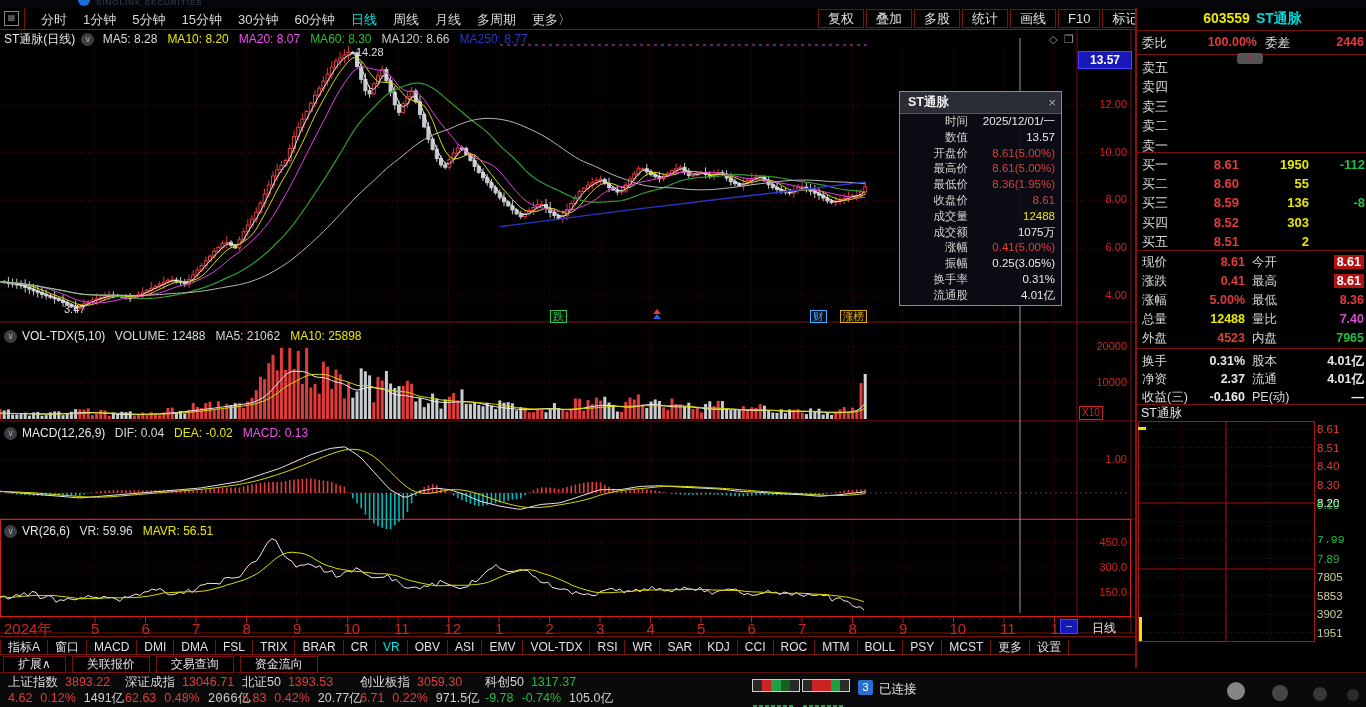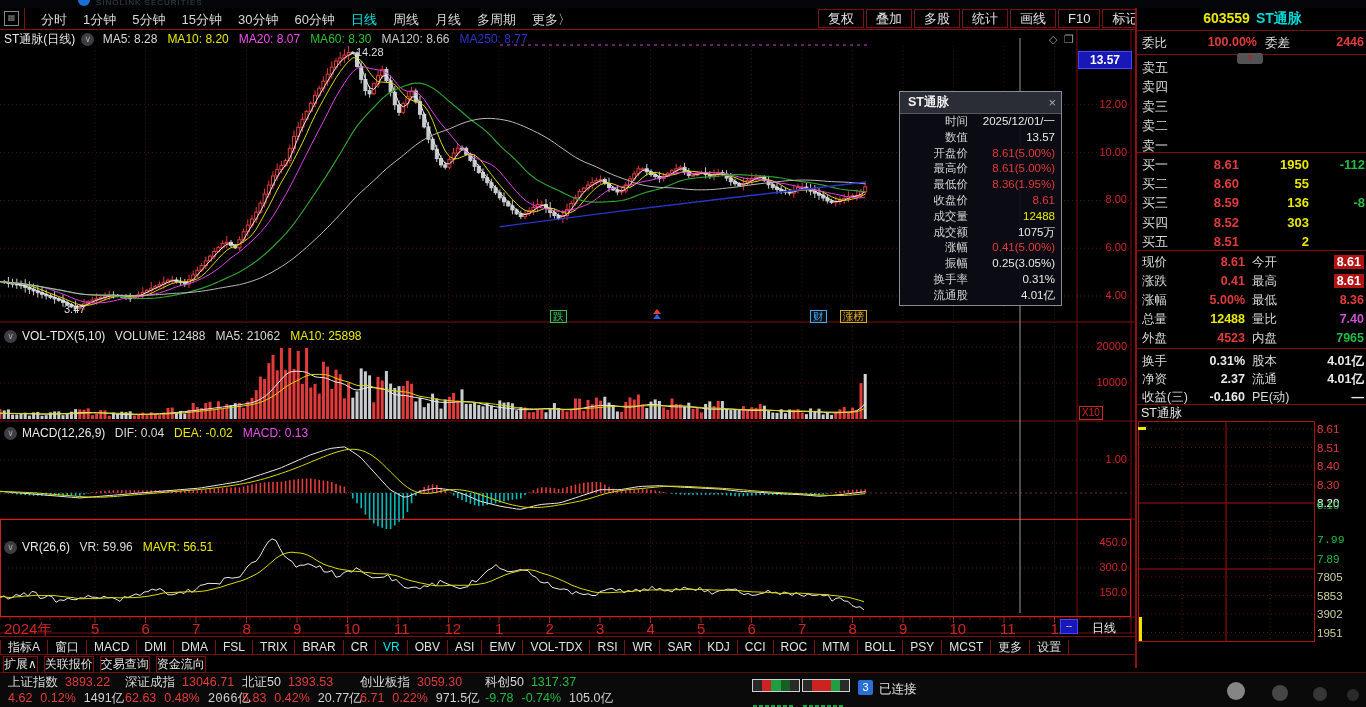--- a/index.html
+++ b/index.html
@@ -44,21 +44,21 @@
   .prow .pl{color:#d2d2d2;width:62px;text-align:right;}
   .prow .pv{flex:1;text-align:right;}
   
   #tabbar{position:absolute;left:0;top:636px;width:1366px;height:17px;border-top:1px solid #7a1111;border-bottom:1px solid #7a1111;white-space:nowrap;}
   .tab{display:inline-block;height:15px;line-height:15px;padding:0 7px;border-right:1px solid #7a1111;font-size:12px;color:#e0e0e0;}
   .tab:first-child{border-left:1px solid #7a1111;}
   .tab.act{color:#00e5e5;}
   #tabs-right{position:absolute;right:4px;top:1px;}
   
   #extbar{position:absolute;left:0;top:654px;width:1366px;height:18px;white-space:nowrap;border-bottom:1px solid #5a0f0f;}
-  .ext{display:inline-block;height:15px;line-height:15px;margin:1px 3px 0 3px;padding:0 0;border:1px solid #7a1111;font-size:12px;color:#e0e0e0;}
+  .ext{display:inline-block;height:15px;line-height:15px;margin:1px 3px 0 3px;padding:0 14px;border:1px solid #7a1111;font-size:12px;color:#e0e0e0;}
   
   #statusbar{position:absolute;left:0;top:673px;width:1366px;height:34px;background:#0a0a0a;}
   .idx{position:absolute;top:0;height:34px;}
   .idx .r1{position:absolute;top:1px;left:0;white-space:nowrap;font-size:12.5px;}
   .idx .r2{position:absolute;top:17px;left:0;white-space:nowrap;font-size:12.5px;}
   .idx .nm{color:#d8d8d8;margin-right:7px;}
   .gauge{position:absolute;top:6px;width:46px;height:11px;border:1px solid #cfcfcf;display:flex;}
   .gauge span{height:100%;}
   .dashrow{position:absolute;top:21px;white-space:nowrap;}
   .dashrow i{display:inline-block;width:4px;height:3px;background:#1f9f3f;margin-right:2px;}
@@ -1137,21 +1137,21 @@
   <span class="mav" style="color: rgb(216, 216, 216);">MA5: 8.28</span><span class="mav" style="color: rgb(232, 232, 0);">MA10: 8.20</span><span class="mav" style="color: rgb(240, 80, 240);">MA20: 8.07</span><span class="mav" style="color: rgb(47, 191, 47);">MA60: 8.30</span><span class="mav" style="color: rgb(200, 200, 200);">MA120: 8.66</span><span class="mav" style="color: rgb(42, 53, 200);">MA250: 8.77</span></div>
   <span class="kcorner" style="left:1049px;">◇</span>
   <span class="kcorner" style="left:1064px;">❐</span>
 
   <div class="phead" style="left:4px;top:328px;" id="volhead">
     <span class="cicon">∨</span><span class="tt">VOL-TDX(5,10)</span>
   <span class="mav" style="color: rgb(216, 216, 216);">VOLUME: 12488</span><span class="mav" style="color: rgb(216, 216, 216);">MA5: 21062</span><span class="mav" style="color: rgb(232, 232, 0);">MA10: 25898</span></div>
   <div class="phead" style="left:4px;top:425px;" id="macdhead">
     <span class="cicon">∨</span><span class="tt">MACD(12,26,9)</span>
   <span class="mav" style="color: rgb(216, 216, 216);">DIF: 0.04</span><span class="mav" style="color: rgb(232, 232, 0);">DEA: -0.02</span><span class="mav" style="color: rgb(240, 80, 240);">MACD: 0.13</span></div>
-  <div class="phead" style="left:4px;top:523px;margin-top:16px;" id="vrhead">
+  <div class="phead" style="left:4px;top:523px;" id="vrhead">
     <span class="cicon">∨</span><span class="tt">VR(26,6)</span>
   <span class="mav" style="color: rgb(216, 216, 216);">VR: 59.96</span><span class="mav" style="color: rgb(232, 232, 0);">MAVR: 56.51</span></div>
 
   <div id="ylabels">
       <div class="ylab" style="left: 1081px; top: 97.8px;">12.00</div>
       <div class="ylab" style="left: 1081px; top: 145.6px;">10.00</div>
       <div class="ylab" style="left: 1081px; top: 193.4px;">8.00</div>
       <div class="ylab" style="left: 1081px; top: 241.2px;">6.00</div>
       <div class="ylab" style="left: 1081px; top: 289px;">4.00</div>
       <div class="ylab" style="left: 1081px; top: 340px;">20000</div>

